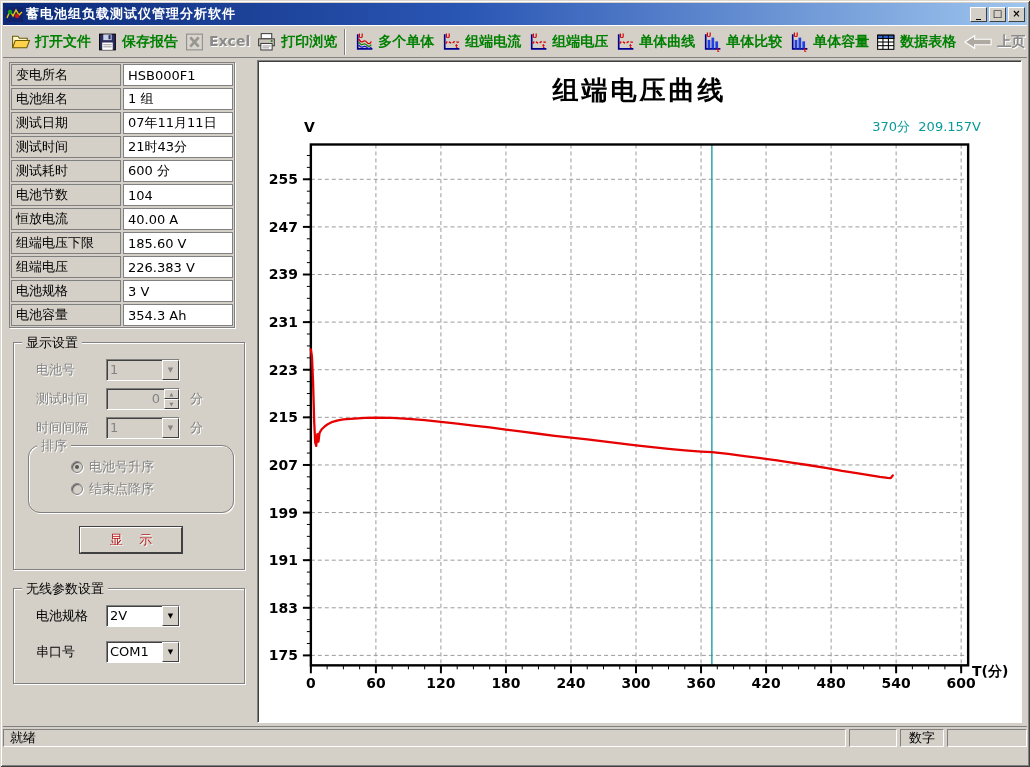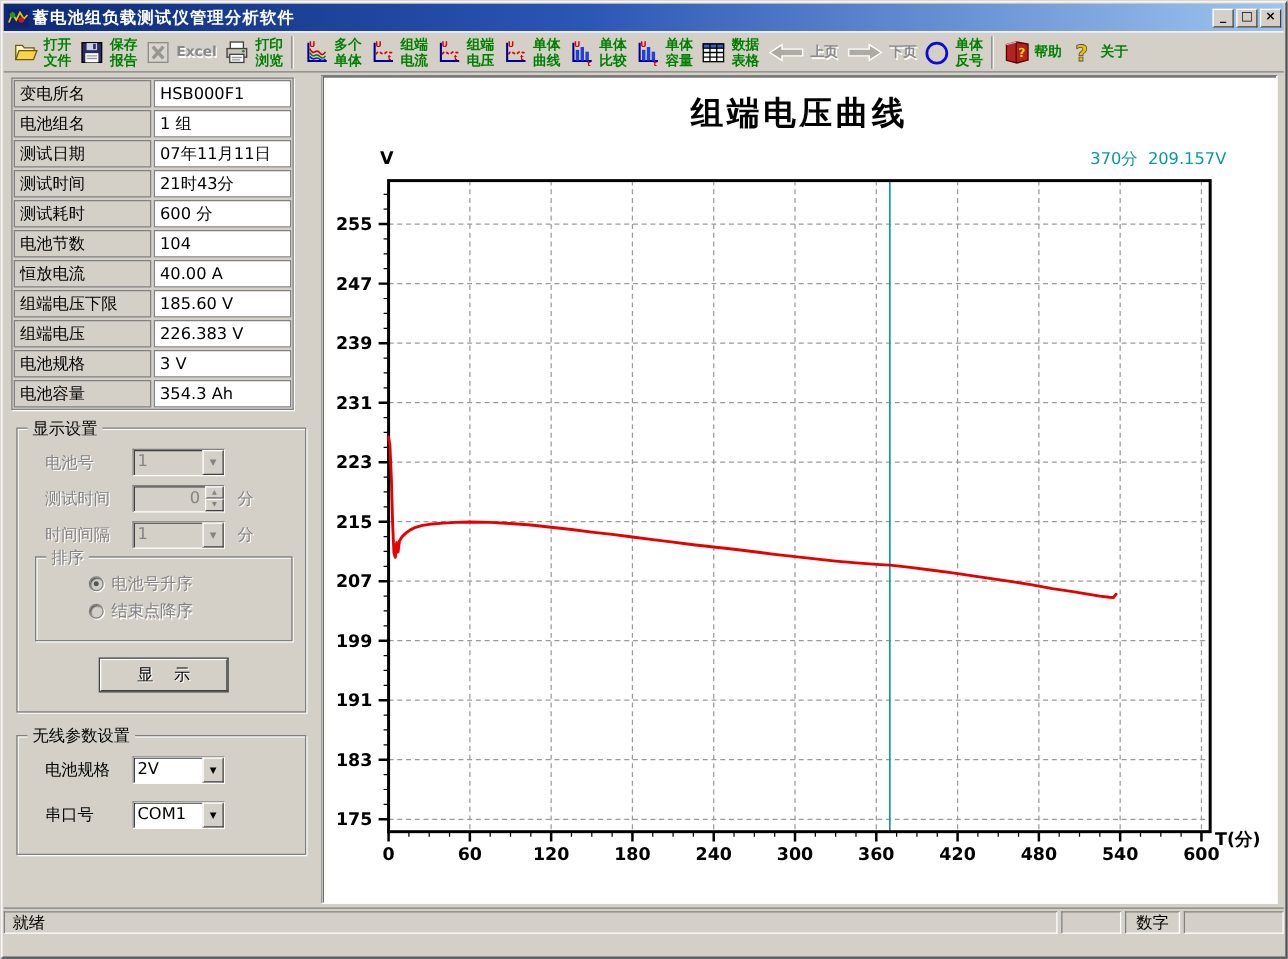--- a/index.html
+++ b/index.html
@@ -21,21 +21,21 @@
   .win-btn{width:17px;height:15px;margin-left:2px;background:#d4d0c8;
     border-top:1px solid #fff;border-left:1px solid #fff;border-right:1px solid #404040;border-bottom:1px solid #404040;
     font-size:10px;line-height:12px;text-align:center;font-weight:bold;color:#000;cursor:default;}
   
   .menubar{height:21px;display:flex;align-items:center;padding-left:2px;border-bottom:1px solid #fff;}
   .menu-item{padding:2px 8px;white-space:nowrap;}
   
   .toolbar{height:33px;display:flex;align-items:center;padding:1px 2px 1px 4px;
     border-top:1px solid #fff;border-bottom:1px solid #808080;}
   .tb-btn{display:flex;align-items:center;gap:3px;padding:2px 3px;height:30px;white-space:nowrap;}
-  .tb-txt{display:flex;flex-direction:column;justify-content:center;font-size:11px;line-height:13px;
+  .tb-txt{display:flex;flex-direction:row;justify-content:center;font-size:14px;line-height:13px;
     color:#008000;font-weight:bold;}
   .tb-btn.disabled .tb-txt{color:#8a8a8a;text-shadow:1px 1px 0 #fff;}
   .tb-sep{width:2px;height:26px;margin:0 4px;border-left:1px solid #808080;border-right:1px solid #fff;}
   .ic{width:22px;height:22px;display:block;}
   .ic-wide{width:32px;height:20px;display:block;}
   
   .client{display:flex;height:667px;}
   .left-panel{width:252px;flex:0 0 auto;padding:4px 0 0 6px;}
   
   .itbl{width:226px;border:1px solid #808080;box-shadow:1px 1px 0 #fff;background:#d4d0c8;}
@@ -64,30 +64,30 @@
   .combo.dis-ctl .combo-btn{color:#848484;}
   .spin{display:flex;width:74px;height:22px;background:#d4d0c8;
     border-top:1px solid #808080;border-left:1px solid #808080;border-bottom:1px solid #fff;border-right:1px solid #fff;
     box-shadow:inset 1px 1px 0 #404040;}
   .spin-val{flex:1;padding:2px 4px;text-align:right;color:#848484;}
   .spin-btns{width:15px;display:flex;flex-direction:column;}
   .spin-b{flex:1;background:#d4d0c8;border-top:1px solid #fff;border-left:1px solid #fff;
     border-right:1px solid #404040;border-bottom:1px solid #404040;font-size:5px;line-height:5px;
     display:flex;align-items:center;justify-content:center;color:#848484;}
   .unit{margin-left:10px;}
-  .sortbox{margin:2px 4px 0 4px;padding:8px 4px 10px 4px;}
+  .sortbox{margin:2px 4px 0 4px;padding:8px 4px 10px 4px;border-radius:12px;}
   .radio-row{display:flex;align-items:center;margin:4px 0 4px 38px;gap:6px;}
   .radio{width:12px;height:12px;border-radius:50%;background:#d4d0c8;position:relative;flex:0 0 auto;
     border:1px solid #808080;box-shadow:inset 1px 1px 1px #555, 1px 1px 0 #fff;}
   .radio.checked::after{content:"";position:absolute;left:3px;top:3px;width:4px;height:4px;border-radius:50%;background:#555;}
   .btn95{display:block;margin:14px auto 4px auto;width:102px;height:26px;background:#d4d0c8;
     border-top:1px solid #fff;border-left:1px solid #fff;border-right:1px solid #404040;border-bottom:1px solid #404040;
     box-shadow:1px 1px 0 #808080 inset 0 0;outline:1px solid #404040;outline-offset:0px;
     font-family:inherit;font-size:13px;white-space:pre;text-align:center;}
-  .btn95.dis{color:#000000;text-shadow:1px 1px 0 #fff;}
+  .btn95.dis{color:#b91c1c;text-shadow:1px 1px 0 #fff;}
   
   .chart-panel{position:relative;flex:1;margin:2px 5px 2px 2px;background:#fff;
     border-top:1px solid #808080;border-left:1px solid #808080;border-bottom:1px solid #fff;border-right:1px solid #fff;
     box-shadow:inset 1px 1px 0 #404040;}
   .chart-title{position:absolute;top:12px;left:0;right:0;text-align:center;
     font-size:26px;font-weight:bold;letter-spacing:3px;}
   .chart-readout{position:absolute;top:57px;right:40px;color:#089a9a;font-size:13px;white-space:pre;}
   .v-label{position:absolute;top:58px;left:46px;font-weight:bold;font-size:14px;}
   .t-label{position:absolute;top:602px;left:714px;font-weight:bold;font-size:14px;white-space:nowrap;}
   .plot-svg{position:absolute;inset:0;width:100%;height:100%;}

